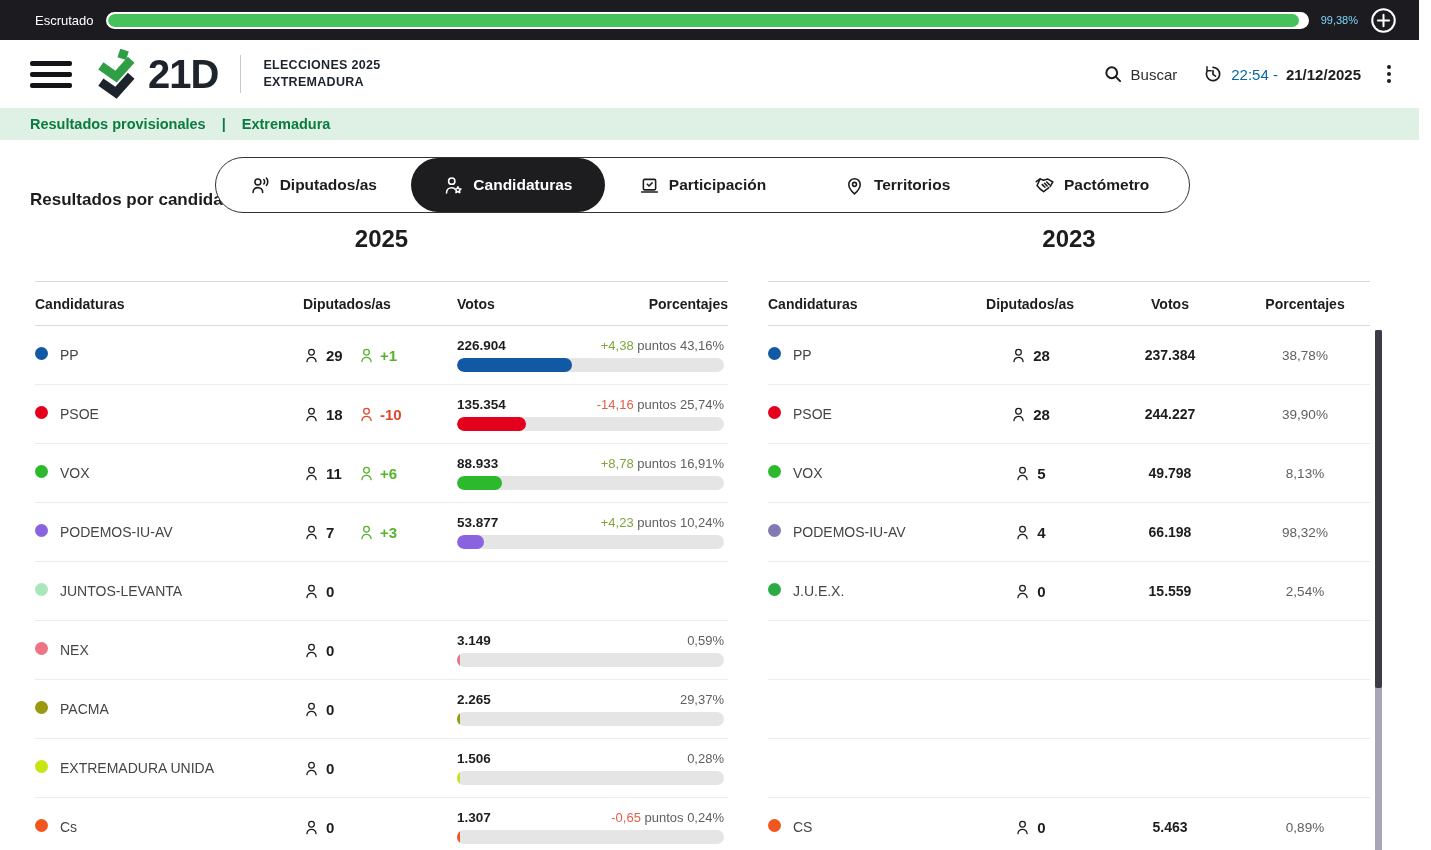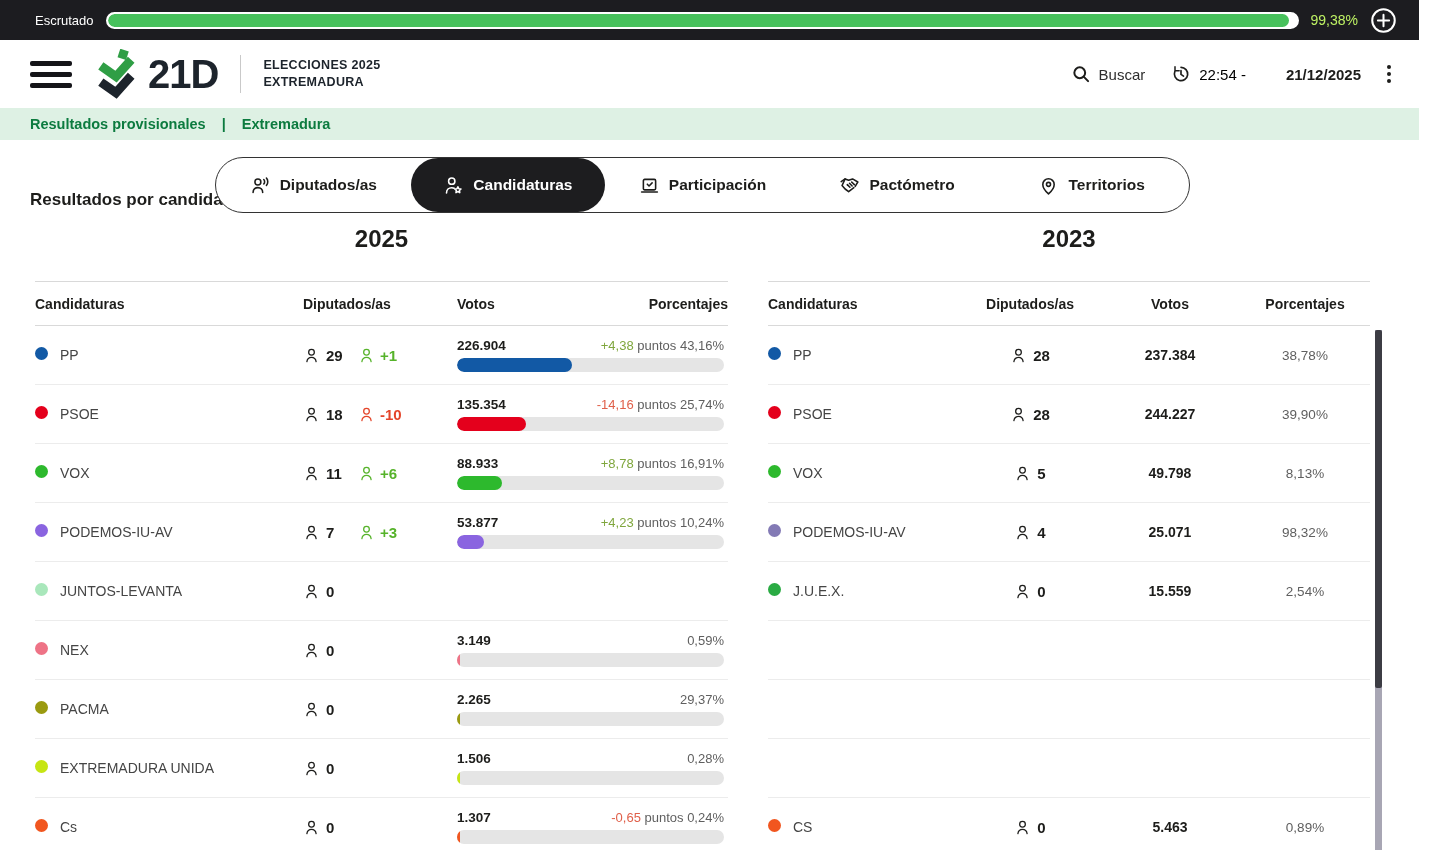--- a/index.html
+++ b/index.html
@@ -7,38 +7,38 @@
     font-family:"Liberation Sans","DejaVu Sans",sans-serif; color:#1d1d1b; }
   body { position:relative; }
 
   
   .topbar { position:absolute; top:0; left:0; width:1419px; height:40px;
     background:#1c1c20; display:flex; align-items:center; padding:0 22px 0 35px; gap:12px; }
   .topbar .lbl { color:#fff; font-size:13px; }
   .progress { flex:1; height:17px; border:2px solid #fff; border-radius:10px;
     background:#fff; overflow:hidden; }
   .progress .fill { height:100%; background:#47c15c; border-radius:7px; }
-  .topbar .pct { color:#bef264; font-size:14px; }
+  .topbar .pct { color:#7dd3fc; font-size:11px; }
   .plus-icon { width:27px; height:27px; flex:0 0 auto; }
 
   
   .header { position:absolute; top:40px; left:0; width:1431px; height:68px; background:#fff;
     display:flex; align-items:center; padding:0 40px 0 30px; }
   .burger { display:flex; flex-direction:column; gap:6px; cursor:pointer; margin-right:22px; }
   .burger span { display:block; width:42px; height:5px; background:#141418; border-radius:2px; }
   .logo-group { display:flex; align-items:center; gap:10px; }
   .logo-mark { width:44px; height:50px; }
   .logo-text { font-size:40px; font-weight:bold; letter-spacing:-1px; color:#1d242c; }
   .logo-div { width:1px; height:38px; background:#c9c9c9; margin:0 12px; }
   .logo-sub { font-size:12.5px; font-weight:bold; line-height:1.35; color:#1d242c; letter-spacing:.3px; }
   .header-right { margin-left:auto; display:flex; align-items:center; gap:26px; font-size:15px; }
   .hr-item { display:flex; align-items:center; gap:8px; color:#2e2e2e; cursor:pointer; }
   .hr-item svg { width:20px; height:20px; }
-  .time-plain { color:#000000; }
-  .time-bold { font-weight:bold; color:#1d1d1b;margin-left:32px; }
+  .time-plain { color:#0369a1; }
+  .time-bold { font-weight:bold; color:#1d1d1b; }
   .kebab { font-size:18px; letter-spacing:0; color:#1d1d1b; line-height:5px;
     display:flex; flex-direction:column; gap:3px; align-items:center; cursor:pointer; }
   .kebab i { width:4px; height:4px; border-radius:50%; background:#1d1d1b; }
 
   
   .breadcrumb { position:absolute; top:108px; left:0; width:1419px; height:32px;
     background:#def1e4; display:flex; align-items:center; gap:16px; padding:0 30px;
     font-size:14.5px; font-weight:bold; color:#0c7b3f; }
 
   
@@ -178,38 +178,38 @@
           <rect x="5" y="5" width="14" height="12" rx="1.5"></rect>
           <path d="m9.5 10.5 2 2 3.5-3.5"></path>
           <path d="M3 19.5h18"></path>
         </svg>
       </span>
       <span>Participación</span>
     </div>
     <div class="tab">
       <span style="display:flex">
         <svg viewBox="0 0 24 24" fill="none" stroke="currentColor" stroke-width="1.8" stroke-linecap="round" stroke-linejoin="round">
+          <path d="M12 21.5s-6.5-5.6-6.5-10.7A6.5 6.5 0 0 1 12 4.3a6.5 6.5 0 0 1 6.5 6.5c0 5.1-6.5 10.7-6.5 10.7z"></path>
+          <circle cx="12" cy="10.7" r="2.3"></circle>
+        </svg>
+      </span>
+      <span>Territorios</span>
+    </div>
+    <div class="tab">
+      <span style="display:flex">
+        <svg viewBox="0 0 24 24" fill="none" stroke="currentColor" stroke-width="1.8" stroke-linecap="round" stroke-linejoin="round">
           <path d="M2.5 7.5 7 4.5l4 1.5 4.5-1.5 6 3.5-3 5"></path>
           <path d="M7 4.5 3.5 12l3.5 4 4 3 6-4.5"></path>
           <path d="m9.5 11 3 3"></path>
           <path d="m12 9.5 3 3"></path>
           <path d="m14.5 8 3 3"></path>
         </svg>
       </span>
       <span>Pactómetro</span>
     </div>
-    <div class="tab">
-      <span style="display:flex">
-        <svg viewBox="0 0 24 24" fill="none" stroke="currentColor" stroke-width="1.8" stroke-linecap="round" stroke-linejoin="round">
-          <path d="M12 21.5s-6.5-5.6-6.5-10.7A6.5 6.5 0 0 1 12 4.3a6.5 6.5 0 0 1 6.5 6.5c0 5.1-6.5 10.7-6.5 10.7z"></path>
-          <circle cx="12" cy="10.7" r="2.3"></circle>
-        </svg>
-      </span>
-      <span>Territorios</span>
-    </div>
   </div>
 
 <div class="tables">
   <div class="tbl tbl-2025" id="tbl2025">
     <div class="year">2025</div>
     <div class="thead">
       <div>Candidaturas</div>
       <div style="grid-column:2/4">Diputados/as</div>
 
       <div class="votes-head" style="display:flex;justify-content:space-between;">
@@ -546,21 +546,21 @@
     </div>
     <div class="seat-cell c-center" style="justify-content:center">
       <span style="display:flex;color:#1d1d1b">
               <svg viewBox="0 0 24 24" fill="none" stroke="currentColor" stroke-width="1.8" stroke-linecap="round" stroke-linejoin="round">
                 <circle cx="12" cy="7.5" r="4"></circle>
                 <path d="M5.5 20.5c.6-3.6 3.2-5.7 6.5-5.7s5.9 2.1 6.5 5.7"></path>
               </svg>
             </span>
             <span>4</span>
     </div>
-    <div class="votes-bold c-center">25.071</div>
+    <div class="votes-bold c-center">66.198</div>
     <div class="pct-plain c-center">98,32%</div>
         </div>
         <div class="trow">
     <div class="party-cell">
       <span class="dot" style="background:#2aab43"></span>
             <span>J.U.E.X.</span>
     </div>
     <div class="seat-cell c-center" style="justify-content:center">
       <span style="display:flex;color:#1d1d1b">
               <svg viewBox="0 0 24 24" fill="none" stroke="currentColor" stroke-width="1.8" stroke-linecap="round" stroke-linejoin="round">

